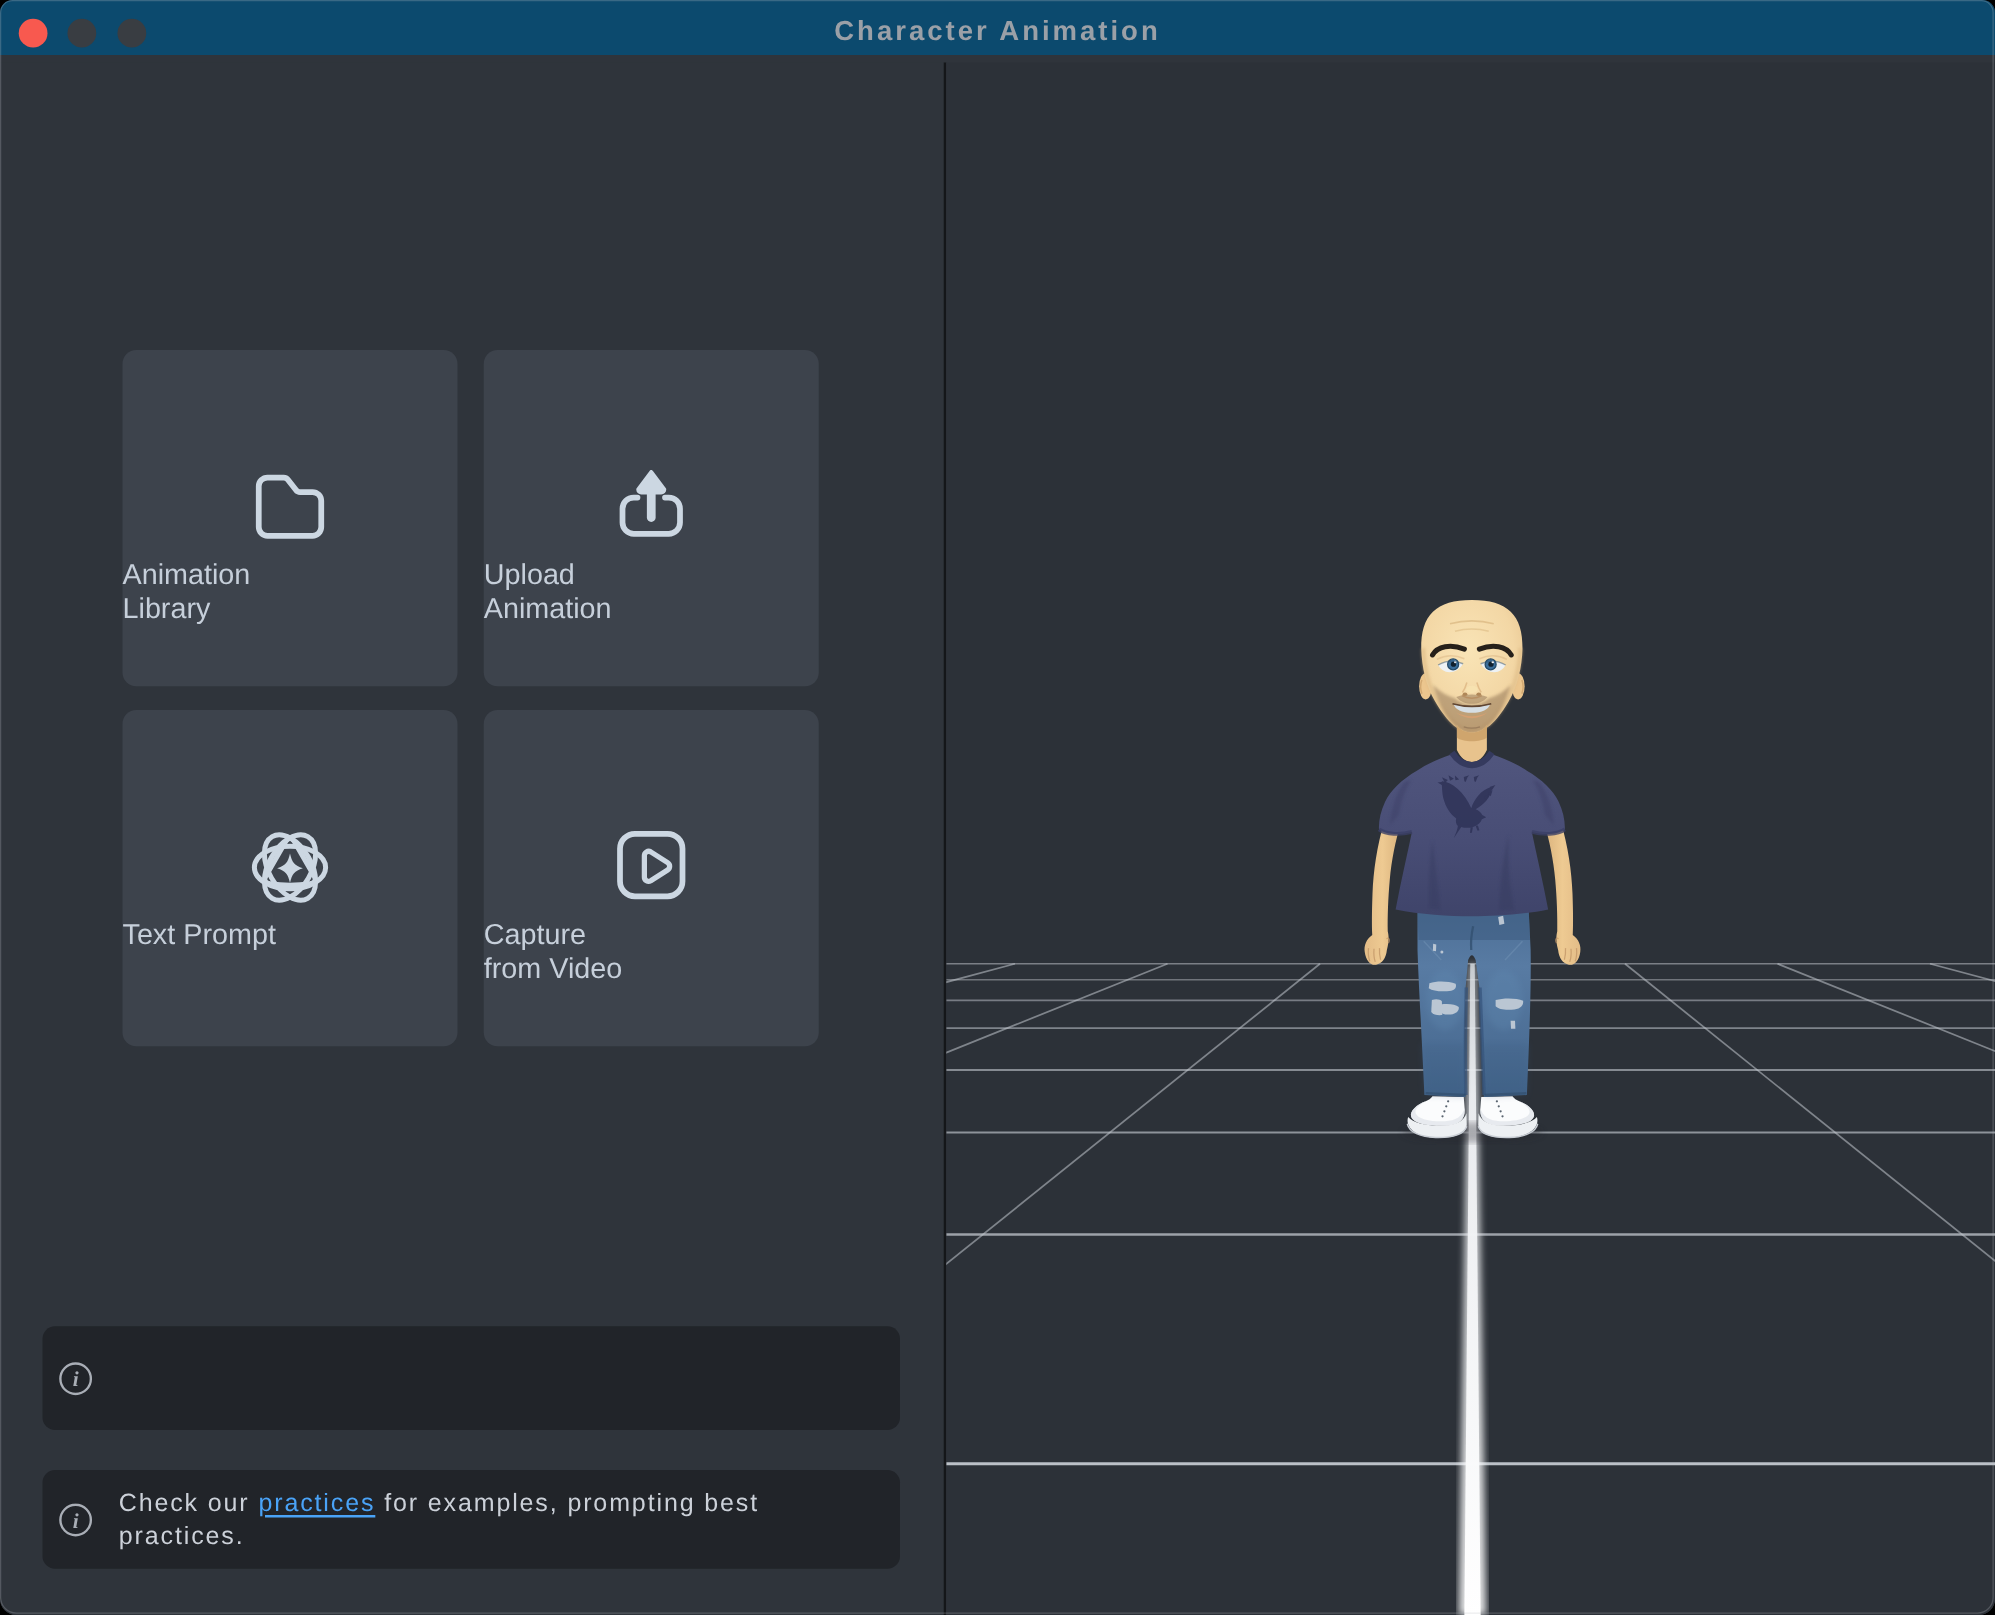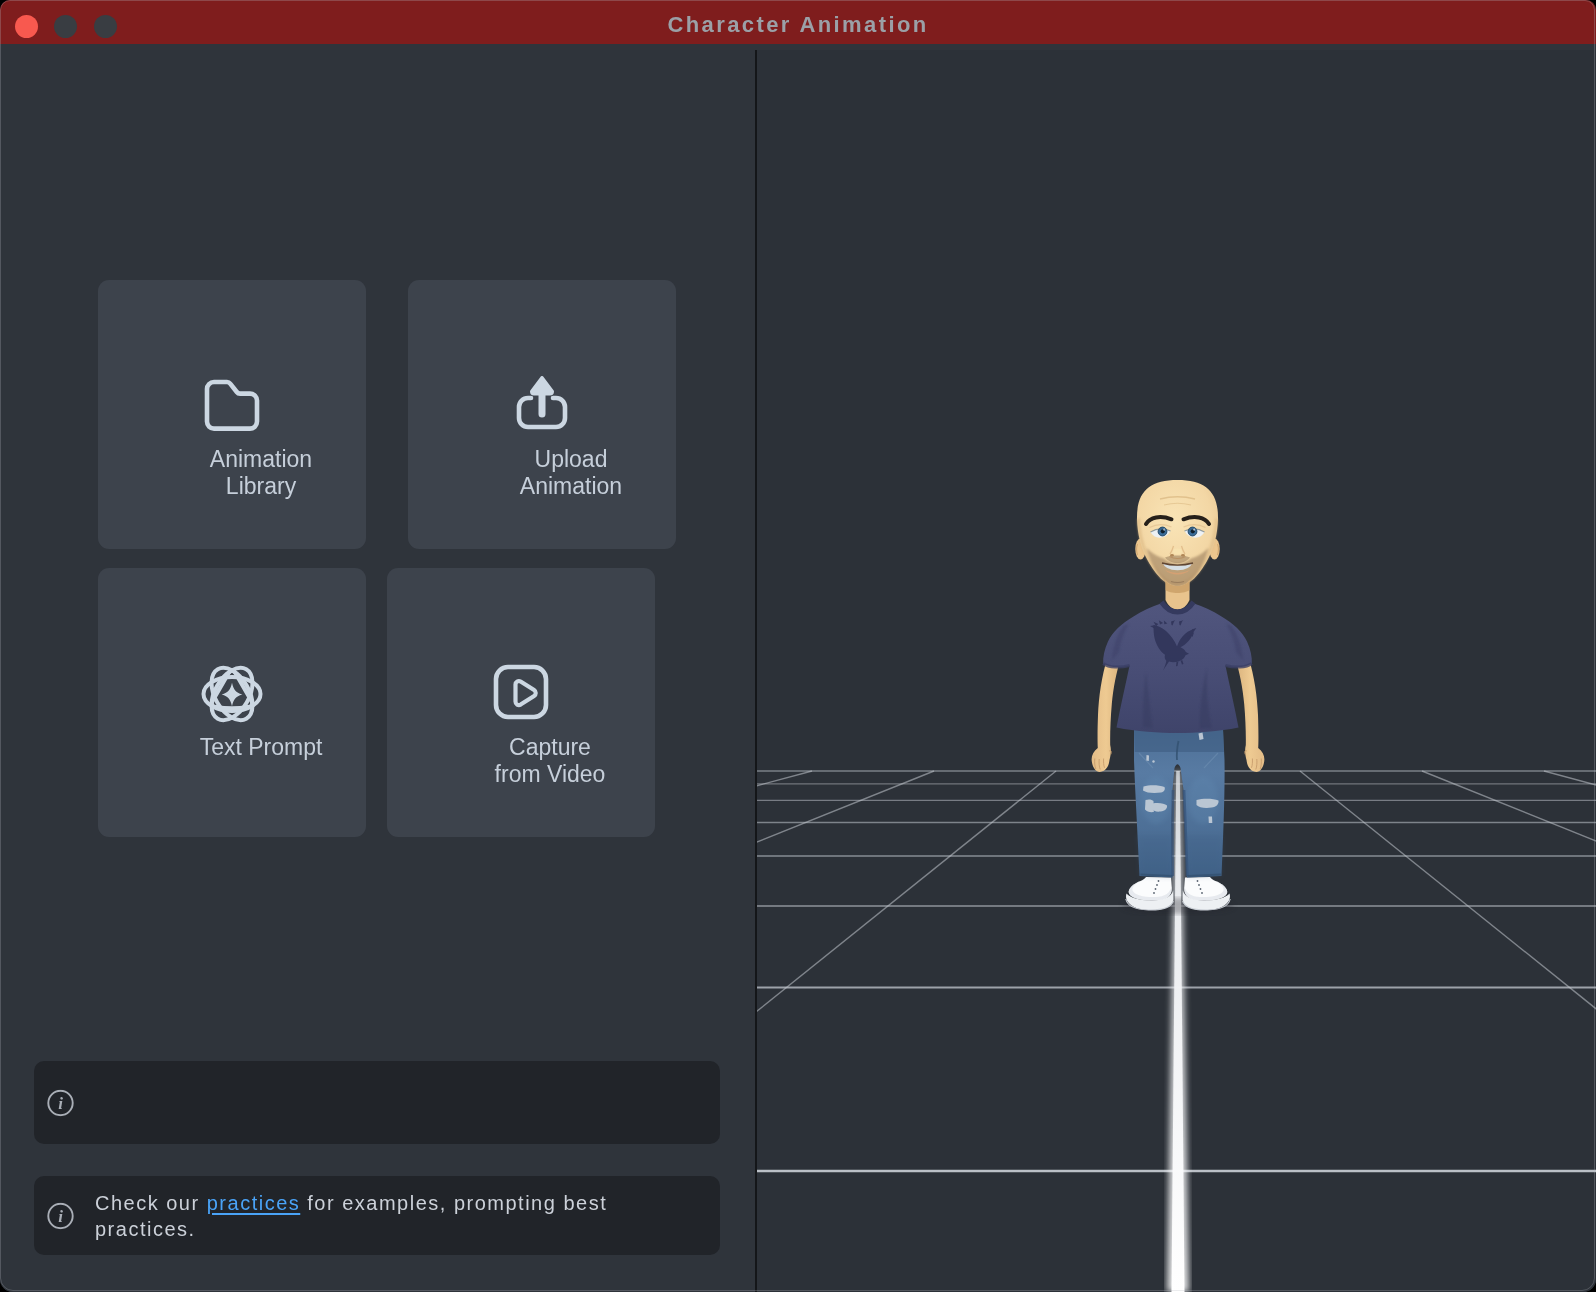--- a/index.html
+++ b/index.html
@@ -1,34 +1,34 @@
 <!DOCTYPE html>
 <html><head>
 <meta charset="utf-8">
 <style>
   html,body{margin:0;padding:0;background:#000;}
   body{width:1596px;height:1292px;position:relative;font-family:"Liberation Sans", sans-serif;}
   .window{position:absolute;left:0;top:0;width:1596px;height:1292px;border-radius:10px 10px 13px 13px;overflow:hidden;background:#2f343b;}
   .frame{position:absolute;left:0;top:0;width:1593px;height:1289px;border:1.5px solid rgba(185,190,196,0.27);border-radius:10px 10px 13px 13px;z-index:50;pointer-events:none;}
-  .titlebar{position:absolute;left:0;top:0;width:1596px;height:44px;background:#7f1d1d;}
+  .titlebar{position:absolute;left:0;top:0;width:1596px;height:44px;background:#0c4a6e;}
   .title{position:absolute;left:0;top:0;width:100%;height:50px;line-height:50px;text-align:center;font-size:22px;font-weight:bold;color:#9ba0a7;letter-spacing:2.4px;}
   .dot{position:absolute;top:14.5px;width:23px;height:23px;border-radius:50%;}
   .dot1{left:15px;background:#f8594f;}
   .dot2{left:54px;background:#393d42;}
   .dot3{left:94px;background:#393d42;}
   .left{position:absolute;left:0;top:50px;width:755px;height:1242px;background:#2f343b;}
   .divider{position:absolute;left:755px;top:50px;width:2px;height:1242px;background:#141619;}
   .right{position:absolute;left:757px;top:50px;width:839px;height:1242px;background:#2c3138;}
   .card{position:absolute;width:268px;height:269px;border-radius:11px;background:#3d434c;}
   .c1{left:98px;top:230px;}
-  .c2{left:408px;top:230px;}
+  .c2{left:387px;top:230px;}
   .c3{left:98px;top:518px;}
   .c4{left:387px;top:518px;}
   .cicon{position:absolute;left:50%;top:96px;transform:translateX(-50%);}
-  .clabel{position:absolute;left:0;top:166px;width:100%;text-align:center;font-size:23px;line-height:27px;color:#c6cfda;padding-left:29px;}
+  .clabel{position:absolute;left:0;top:166px;width:100%;font-size:23px;line-height:27px;color:#c6cfda;}
   .infobox{position:absolute;left:34px;width:686px;background:#212429;border-radius:10px;color:#ccd1d9;font-size:20px;line-height:26px;}
   .ib1{top:1011px;height:83px;}
   .ib2{top:1126px;height:79px;}
   .infotext{position:absolute;left:61px;top:50%;transform:translateY(-50%);width:640px;letter-spacing:1.5px;}
   .ib2 .infotext{width:560px;}
   .infoicon{position:absolute;left:13px;top:50%;transform:translateY(-50%);}
   .infobox a{color:#4aa3f7;text-decoration:underline;text-underline-offset:3px;}
 </style>
 </head>
 <body>

